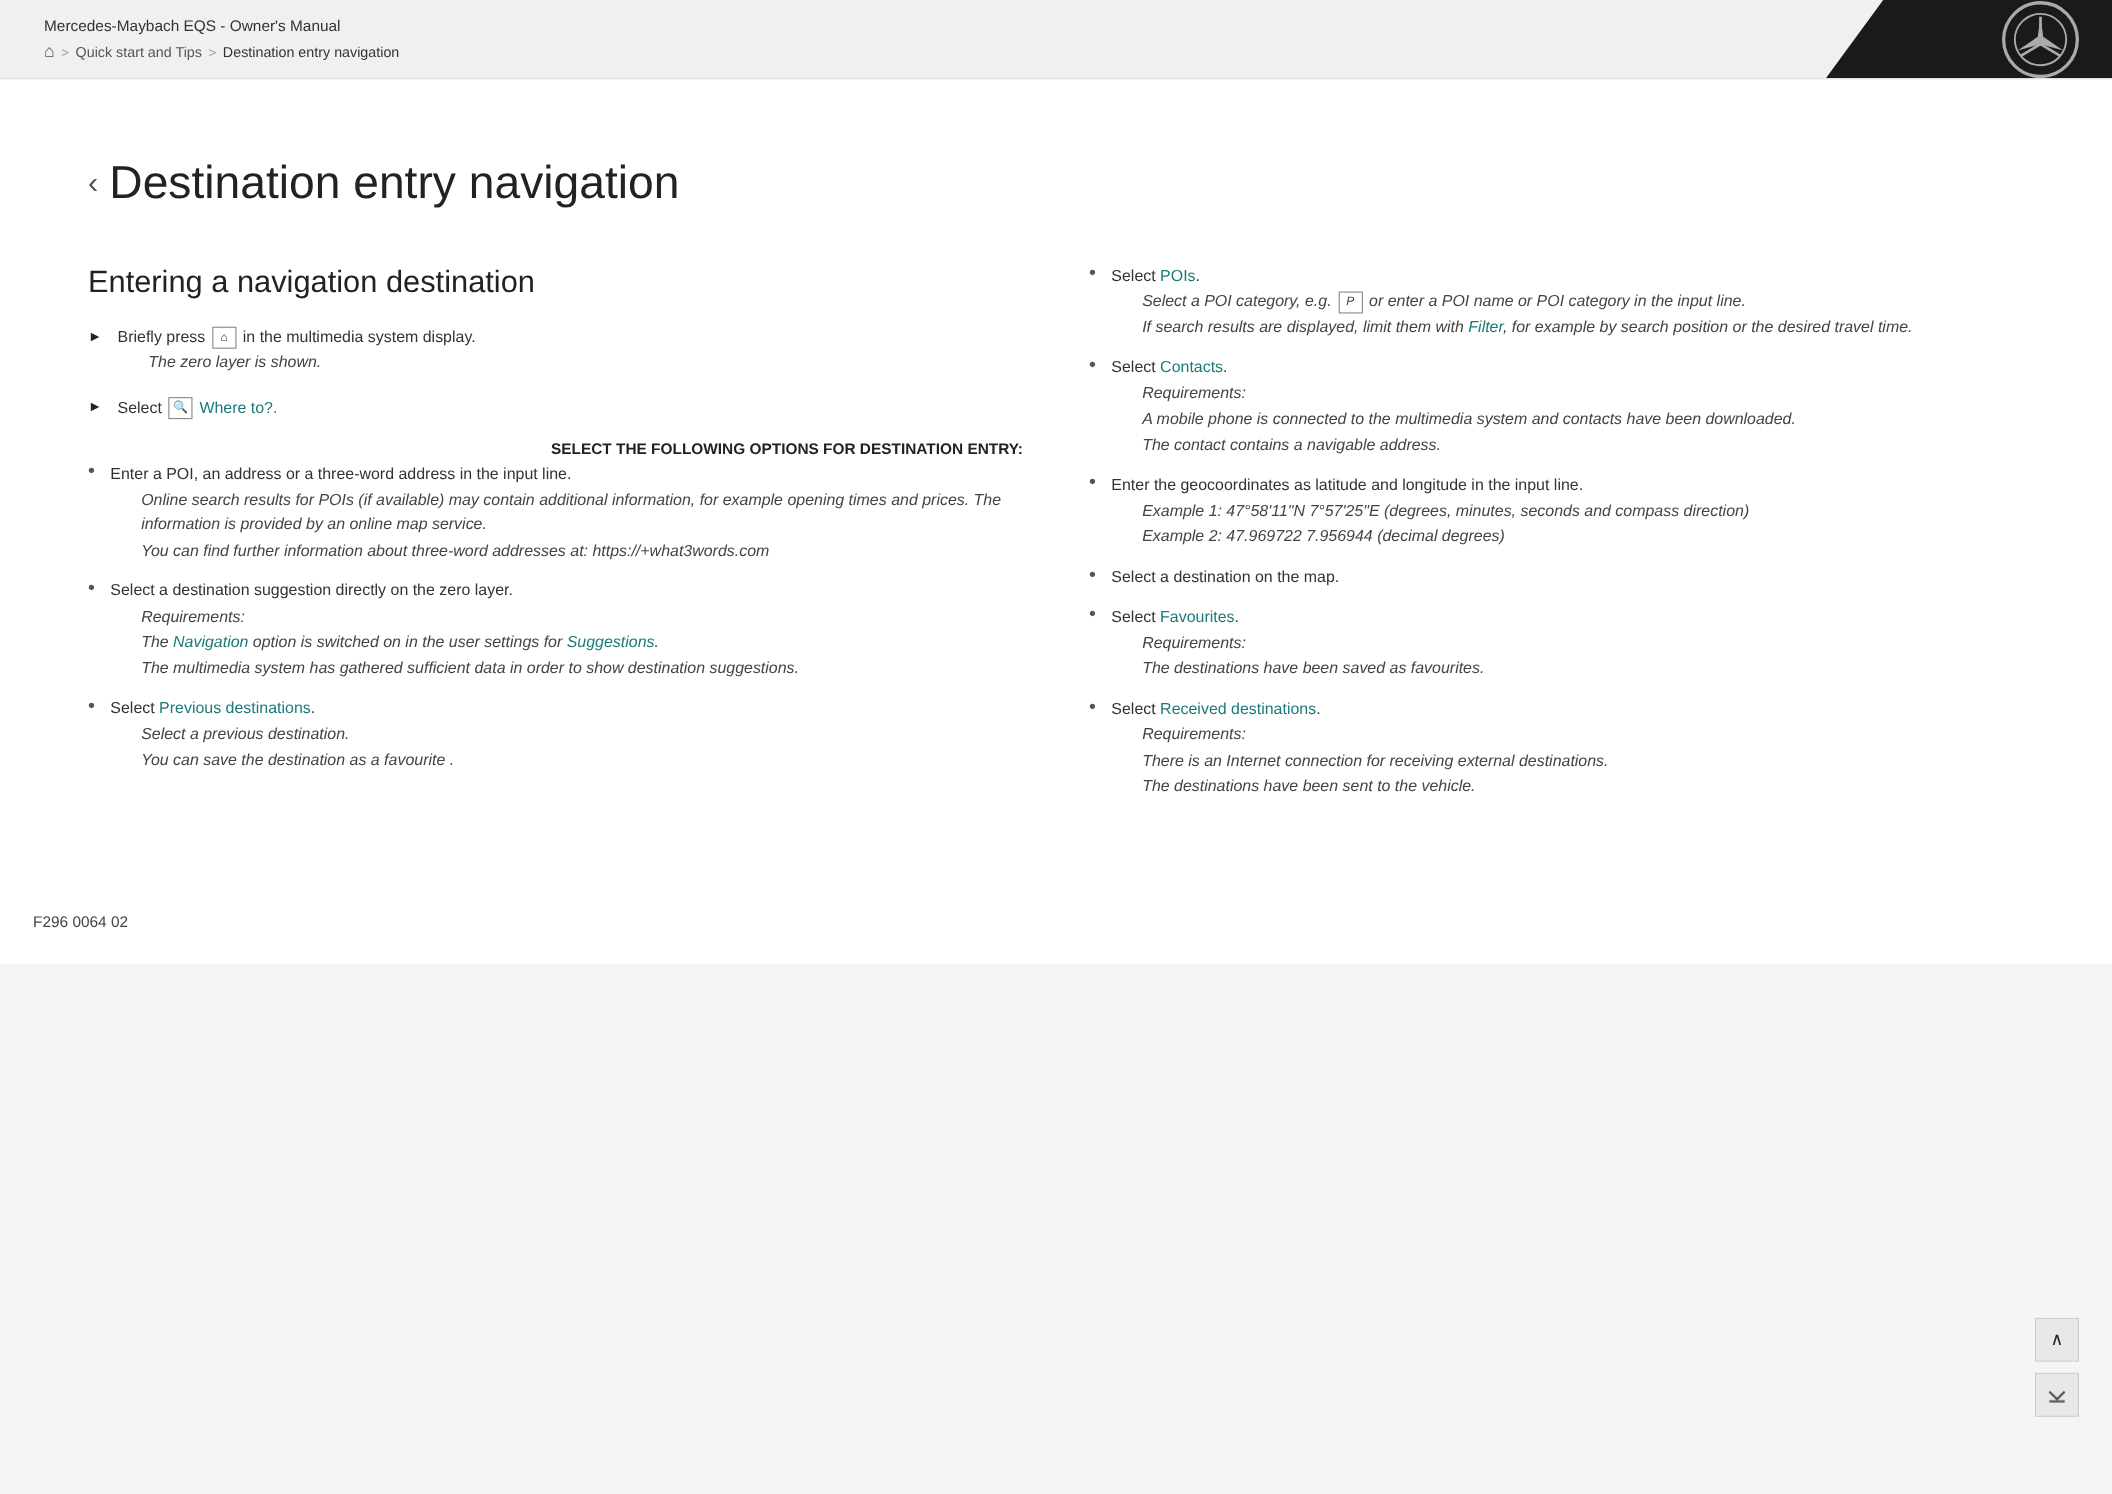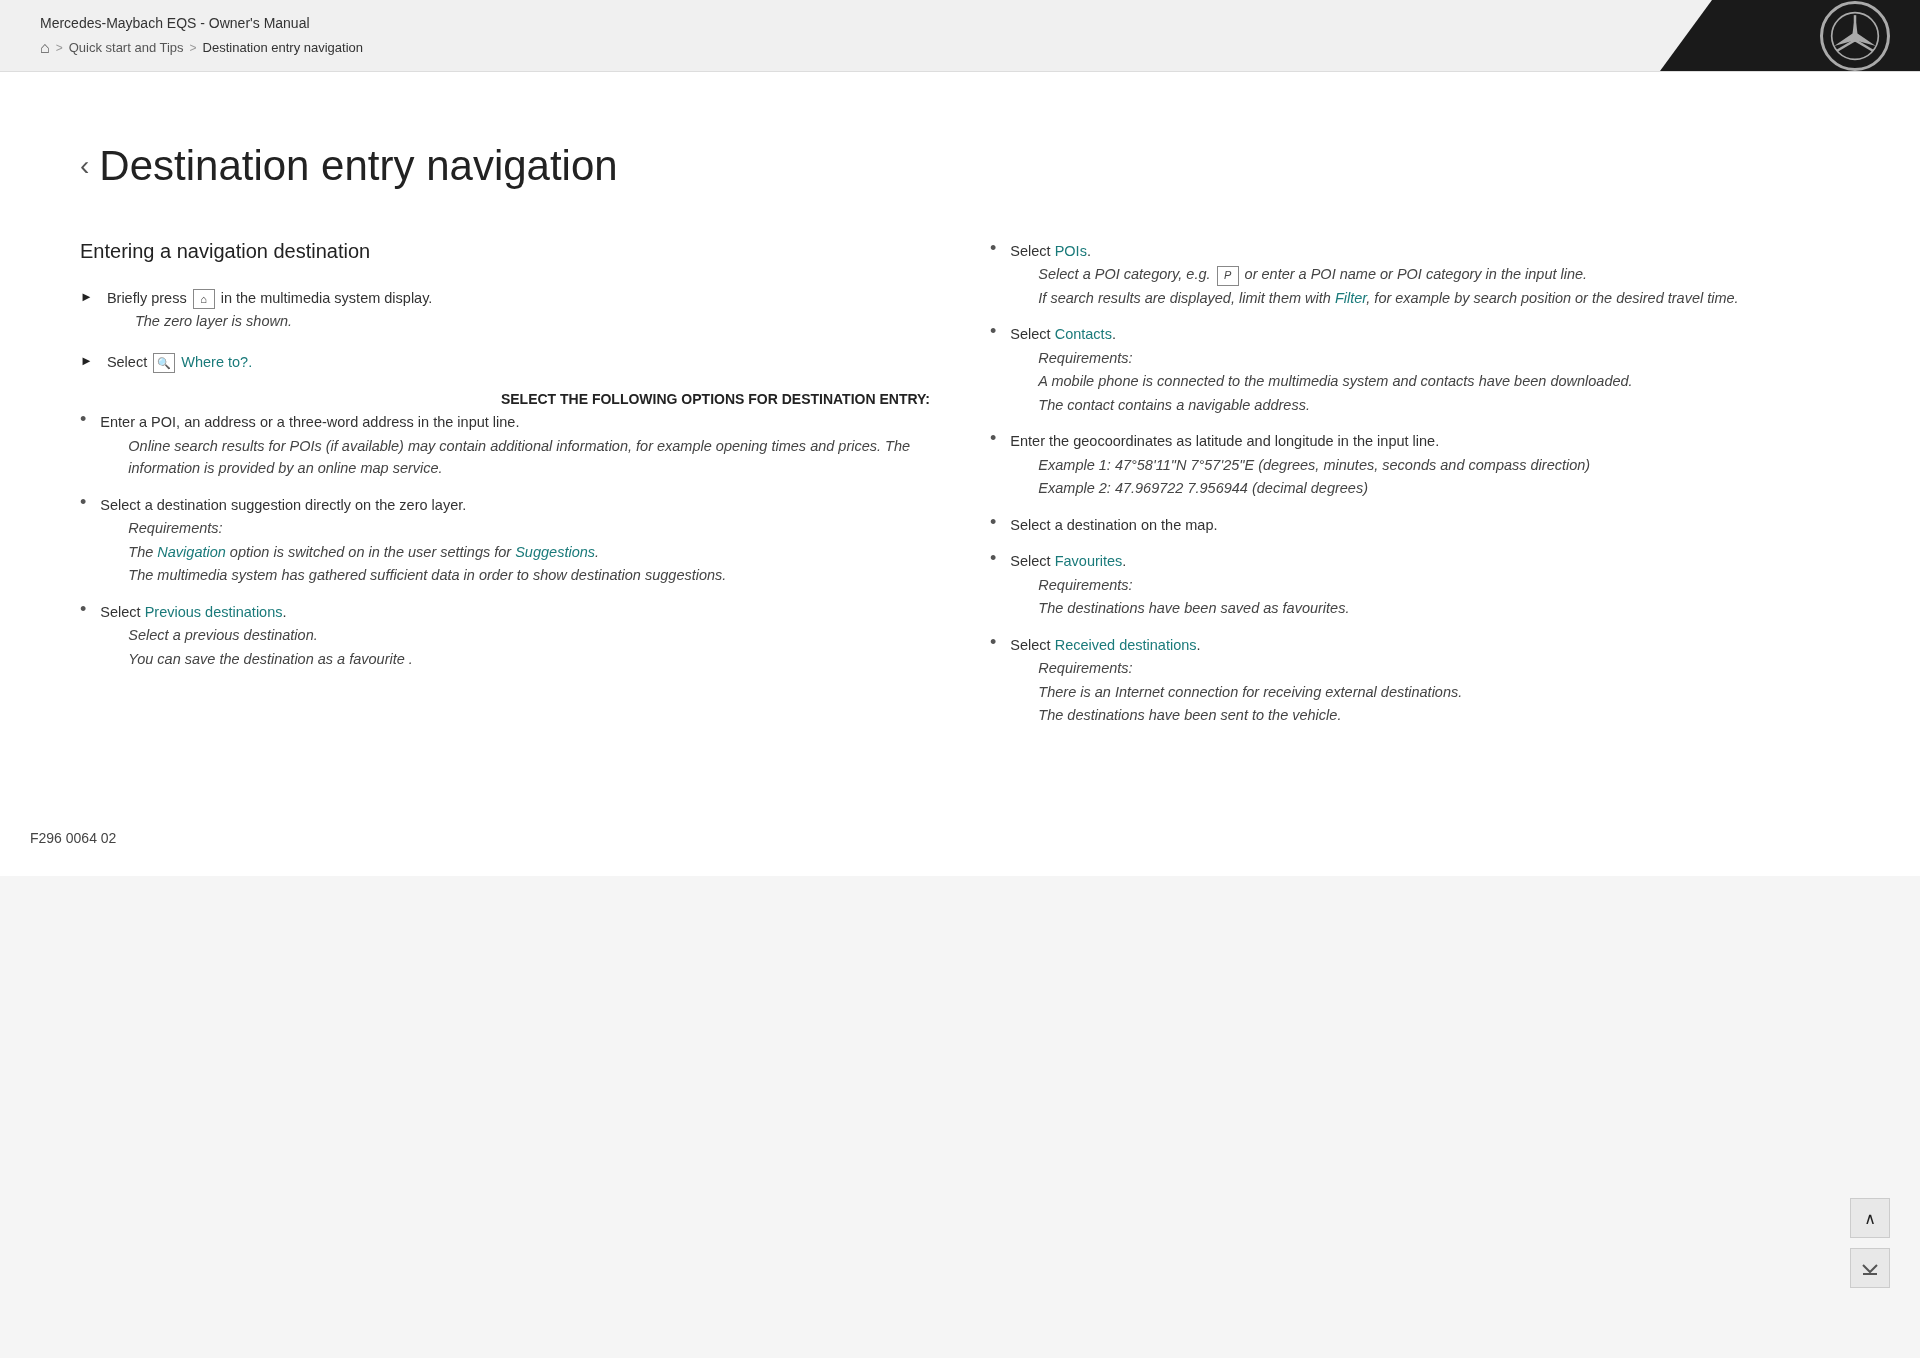--- a/index.html
+++ b/index.html
@@ -111,21 +111,21 @@
     }
 
     
     .two-col {
       display: grid;
       grid-template-columns: 1fr 1fr;
       gap: 60px;
     }
 
     .section-title {
-      font-size: 20px;
+      font-size: 28px;
       font-weight: 400;
       margin-bottom: 24px;
       color: #222;
     }
 
     
     .arrow-list {
       list-style: none;
       padding: 0;
     }
@@ -309,20 +309,21 @@
 
       <div class="bold-label">SELECT THE FOLLOWING OPTIONS FOR DESTINATION ENTRY:</div>
 
       <ul class="bullet-list">
 
         <li>
           <span class="bullet-marker">•</span>
           <div class="bullet-content">
             <span class="list-item-text">Enter a POI, an address or a three-word address in the input line.</span>
             <div class="sub-text">Online search results for POIs (if available) may contain additional information, for example opening times and prices. The information is provided by an online map service.</div>
+            <div class="sub-text">You can find further information about three-word addresses at: https://+what3words.com</div>
           </div>
         </li>
 
         <li>
           <span class="bullet-marker">•</span>
           <div class="bullet-content">
             <span class="list-item-text">Select a destination suggestion directly on the zero layer.</span>
             <div class="sub-text">Requirements:</div>
             <div class="sub-text">The <a class="link">Navigation</a> option is switched on in the user settings for <a class="link">Suggestions</a>.</div>
             <div class="sub-text">The multimedia system has gathered sufficient data in order to show destination suggestions.</div>

